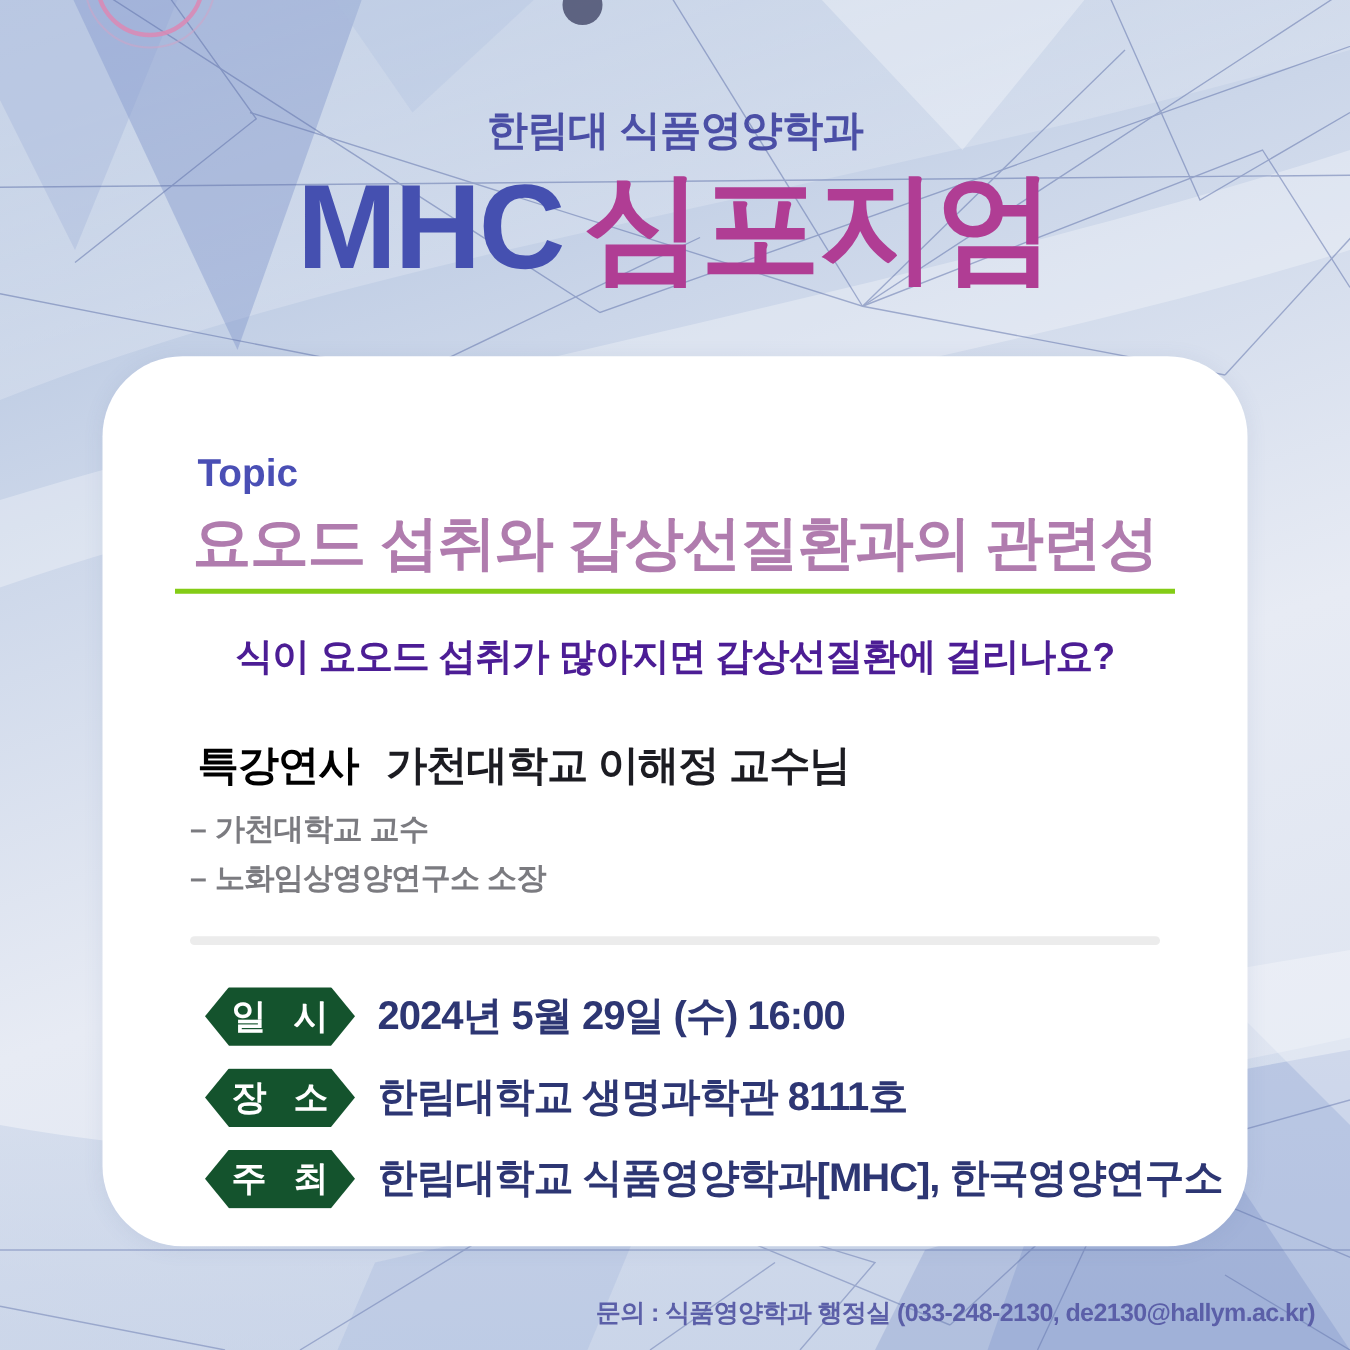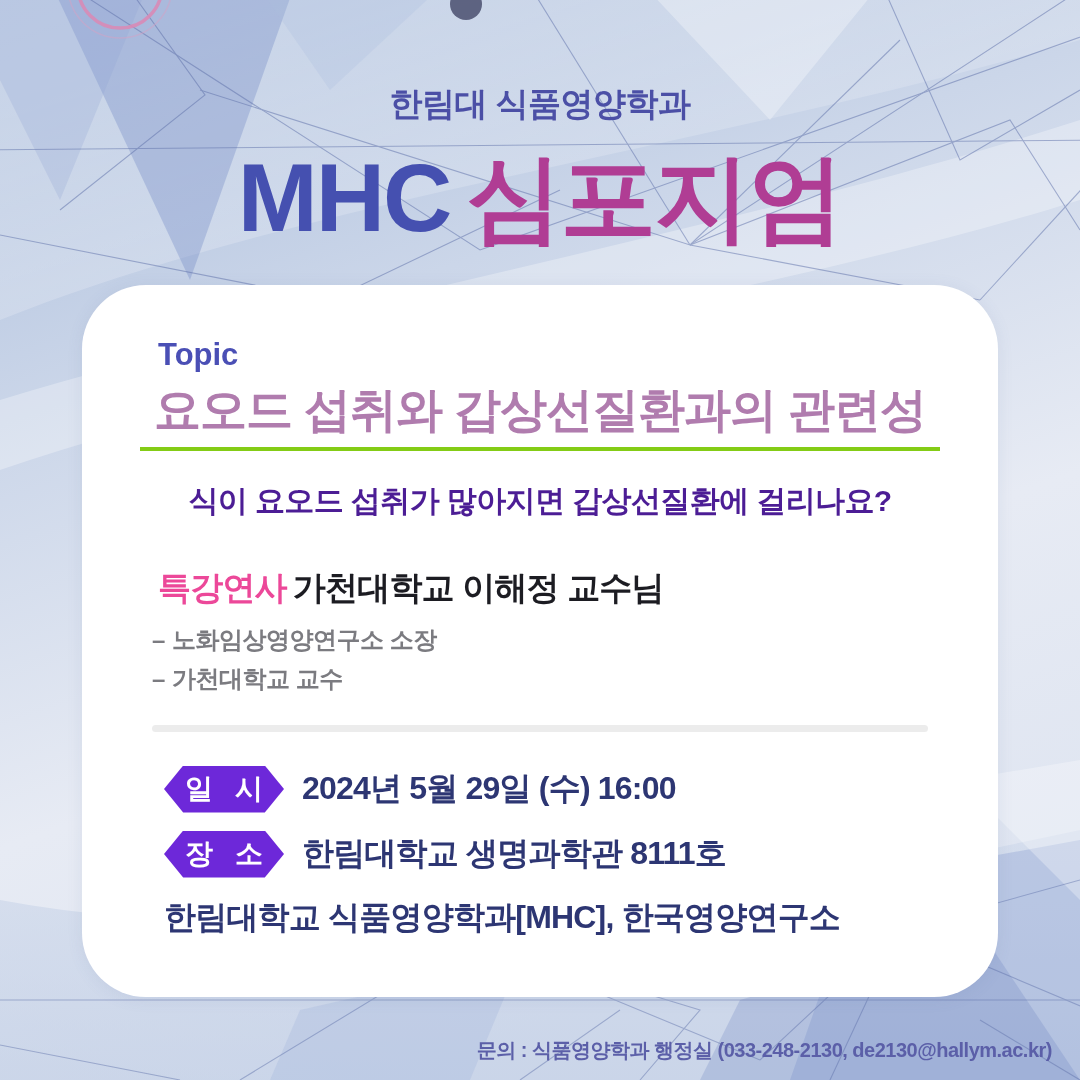--- a/index.html
+++ b/index.html
@@ -40,21 +40,21 @@
   }
   .dept-line {
     font-size: 33px;
     font-weight: 700;
     color: #4b4fa6;
     letter-spacing: -0.5px;
     line-height: 1.2;
     margin: 0;
   }
   .main-title {
-    margin: 20px 0 0 0;
+    margin: 4px 0 0 0;
     font-size: 96px;
     font-weight: 800;
     letter-spacing: -2px;
     line-height: 1.12;
     white-space: nowrap;
   }
   .title-en { color: #4550b0; }
   .title-ko { color: #b03d94; margin-left: 16px; }
 
   
@@ -66,21 +66,21 @@
     height: 712px;
     background: #ffffff;
     border-radius: 64px;
     z-index: 3;
     box-shadow: 0 2px 16px rgba(90, 105, 160, 0.10);
   }
 
   .card-inner {
     position: absolute;
     inset: 0;
-    padding: 52px 58px 40px 58px;
+    padding: 76px 58px 40px 58px;
     box-sizing: border-box;
   }
 
   .topic-label {
     font-size: 31px;
     font-weight: 600;
     color: #4a4fb5;
     letter-spacing: 0px;
     margin: 0 0 8px 18px;
   }
@@ -114,22 +114,22 @@
     margin: 44px 0 0 18px;
   }
   .speaker-head {
     font-size: 33px;
     font-weight: 800;
     color: #1c1c22;
     letter-spacing: -0.8px;
     margin: 0 0 6px 0;
   }
   .speaker-head .tag {
-    color: #ec4899;
-    margin-right: 6px;
+    color: #000000;
+    margin-right: 22px;
   }
   .speaker-bullets {
     list-style: none;
     margin: 10px 0 0 0;
     padding: 0;
   }
   .speaker-bullets li {
     font-size: 24px;
     font-weight: 600;
     color: #7b7b80;
@@ -159,21 +159,21 @@
   .info-row {
     display: flex;
     align-items: center;
     margin-bottom: 18px;
   }
   .badge {
     position: relative;
     flex: 0 0 auto;
     width: 120px;
     height: 47px;
-    background: #6d28d9;
+    background: #14532d;
     color: #ffffff;
     font-size: 28px;
     font-weight: 800;
     letter-spacing: 7px;
     text-indent: 7px;
     display: flex;
     align-items: center;
     justify-content: center;
     clip-path: polygon(0% 50%, 16% 0%, 84% 0%, 100% 50%, 84% 100%, 16% 100%);
     margin-right: 18px;
@@ -283,40 +283,41 @@
 
       <div class="topic-title">요오드 섭취와 갑상선질환과의 관련성</div>
 
       <div class="topic-sub">식이 요오드 섭취가 많아지면 갑상선질환에 걸리나요?</div>
 
       <div class="speaker-block">
         <div class="speaker-head">
           <span class="tag">특강연사</span><span>가천대학교 이해정 교수님</span>
         </div>
         <ul class="speaker-bullets">
+          <li>가천대학교 교수</li>
           <li>노화임상영양연구소 소장</li>
-          <li>가천대학교 교수</li>
         </ul>
       </div>
 
       <div class="divider"></div>
 
       <div class="info-rows">
 
         <div class="info-row">
           <span class="badge">일 시</span>
           <span class="info-text">2024년 5월 29일 (수) 16:00</span>
         </div>
 
         <div class="info-row">
           <span class="badge">장 소</span>
           <span class="info-text">한림대학교 생명과학관 8111호</span>
         </div>
 
         <div class="info-row">
+          <span class="badge">주 최</span>
           <span class="info-text">한림대학교 식품영양학과[MHC], 한국영양연구소</span>
         </div>
 
       </div>
     </div>
   </div>
 
   <div class="footer">문의 : 식품영양학과 행정실 (033-248-2130, de2130@hallym.ac.kr)</div>
 
 </div>

